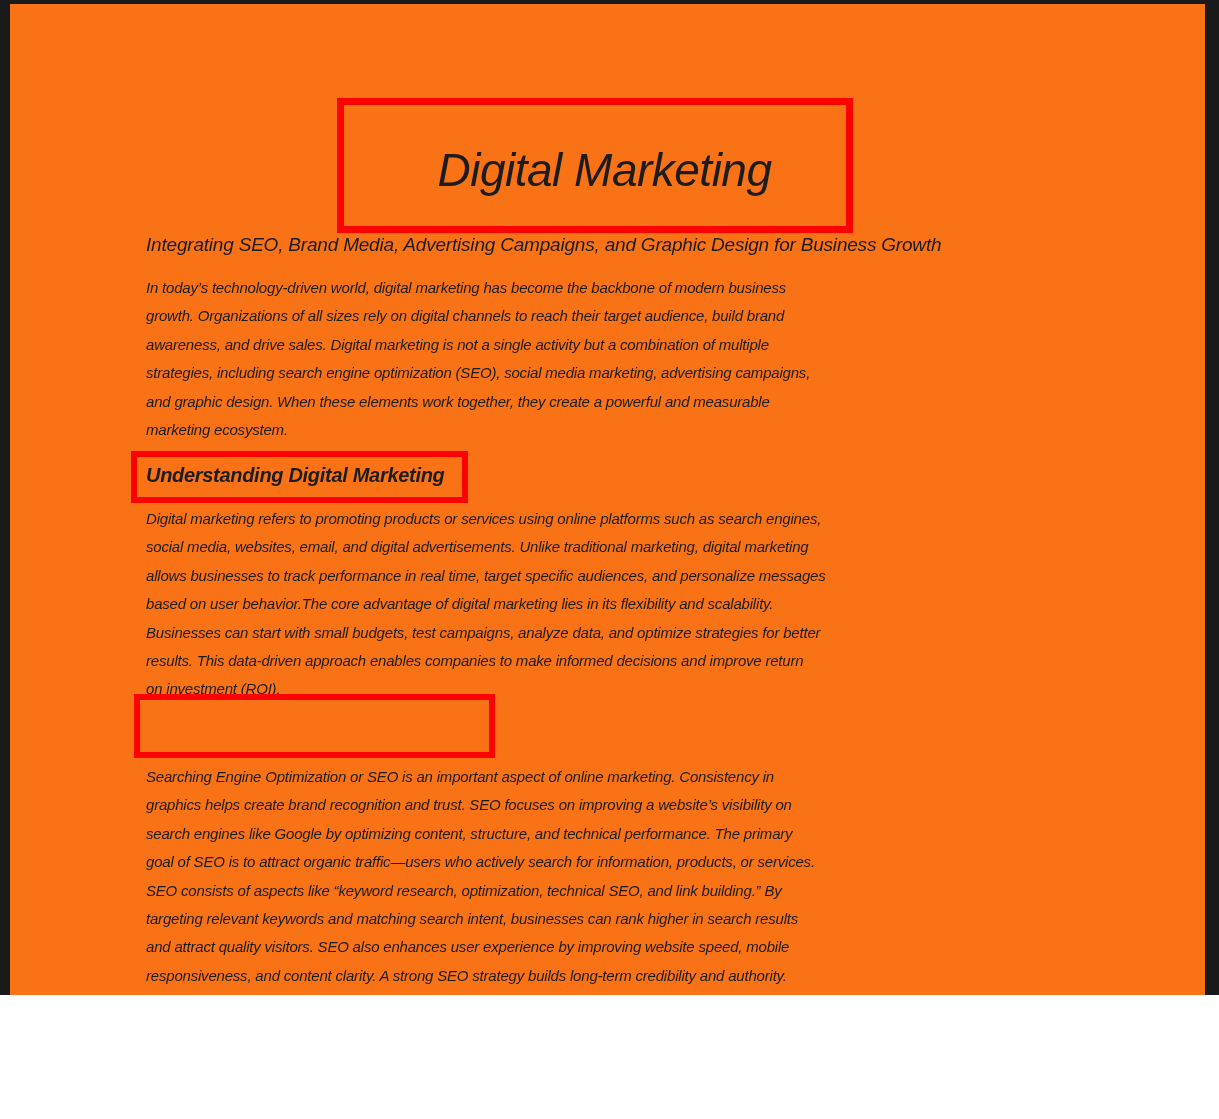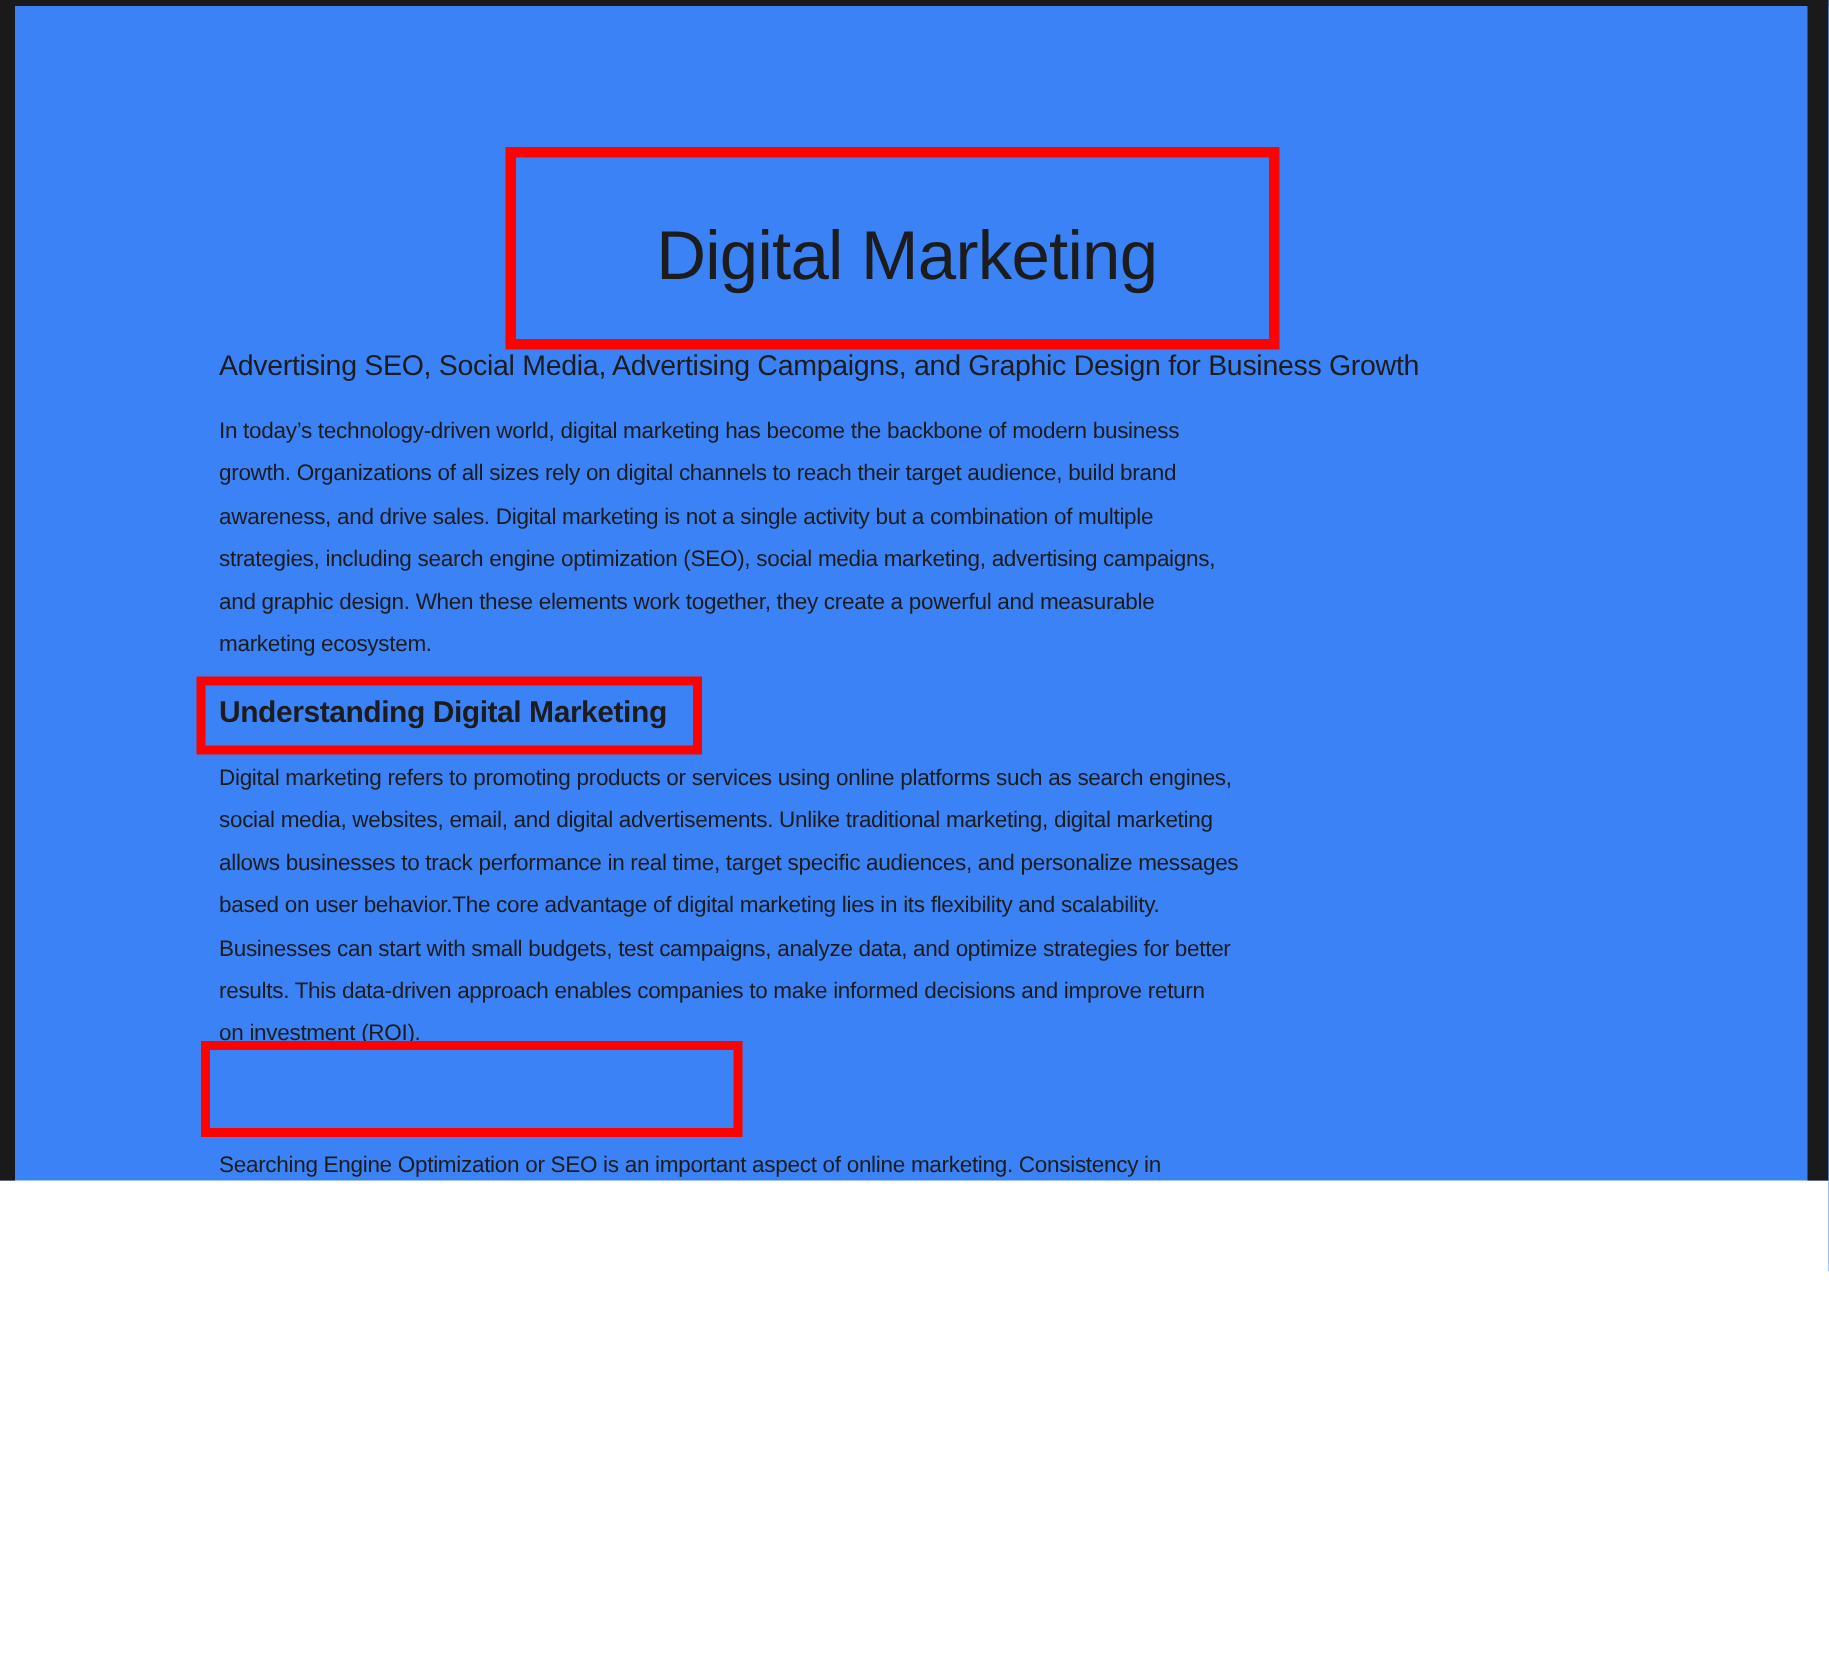--- a/index.html
+++ b/index.html
@@ -1,18 +1,18 @@
 <!DOCTYPE html>
 <html><head>
 <meta charset="utf-8">
 <style>
   html,body{margin:0;padding:0;}
   body{width:1219px;height:1119px;overflow:hidden;background:#ffffff;
        font-family:"Liberation Sans",sans-serif;color:#1c1c1c;}
-  .screen{position:relative;width:1219px;height:787px;background:#3b82f6;overflow:hidden;}
+  .screen{position:relative;width:1219px;height:995px;background:#f97316;overflow:hidden;font-style:italic;}
   .edge{position:absolute;background:#1a1a1a;z-index:2;}
   .edge-top{left:0;top:0;width:1219px;height:4px;}
   .edge-left{left:0;top:0;width:10px;height:1119px;}
   .edge-right{left:1205px;top:0;width:14px;height:1119px;}
 
   .tblock{position:absolute;left:146px;z-index:1;}
   .doc-title{top:140px;width:917px;text-align:center;font-size:46px;line-height:60px;
              font-weight:400;white-space:nowrap;letter-spacing:-0.5px;}
   .subtitle{top:231px;font-size:19px;line-height:28.4px;letter-spacing:-0.2px;white-space:pre;}
   .para{font-size:15px;line-height:28.4px;letter-spacing:-0.2px;white-space:pre-line;width:990px;}
@@ -44,21 +44,21 @@
 </head>
 <body>
 
 <div class="screen">
 
   <div class="edge edge-top"></div>
   <div class="edge edge-left"></div>
   <div class="edge edge-right"></div>
 
   <div class="tblock doc-title">Digital Marketing</div>
-  <div class="tblock subtitle">Advertising SEO, Social Media, Advertising Campaigns, and Graphic Design for Business Growth</div>
+  <div class="tblock subtitle">Integrating SEO, Brand Media, Advertising Campaigns, and Graphic Design for Business Growth</div>
   <div class="tblock para p1">In today’s technology-driven world, digital marketing has become the backbone of modern business
 growth. Organizations of all sizes rely on digital channels to reach their target audience, build brand
 awareness, and drive sales. Digital marketing is not a single activity but a combination of multiple
 strategies, including search engine optimization (SEO), social media marketing, advertising campaigns,
 and graphic design. When these elements work together, they create a powerful and measurable
 marketing ecosystem.</div>
 
   <div class="tblock hding h1">Understanding Digital Marketing</div>
   <div class="tblock para p2">Digital marketing refers to promoting products or services using online platforms such as search engines,
 social media, websites, email, and digital advertisements. Unlike traditional marketing, digital marketing

